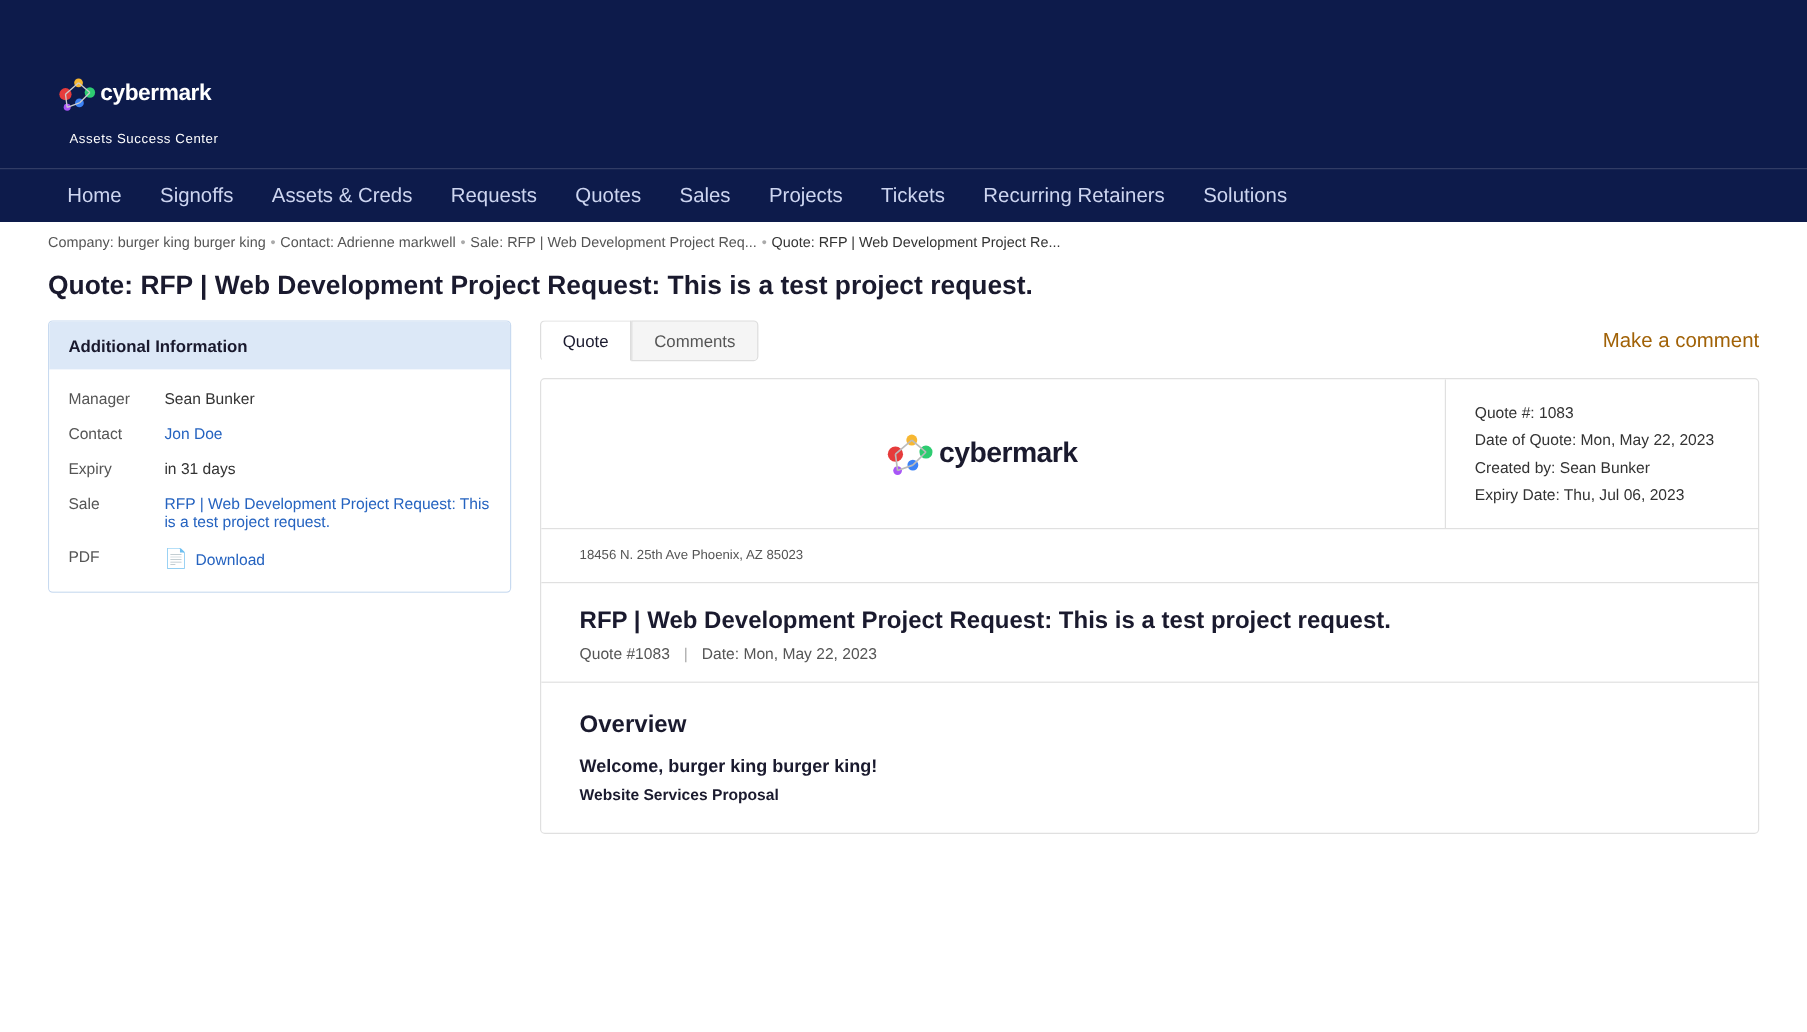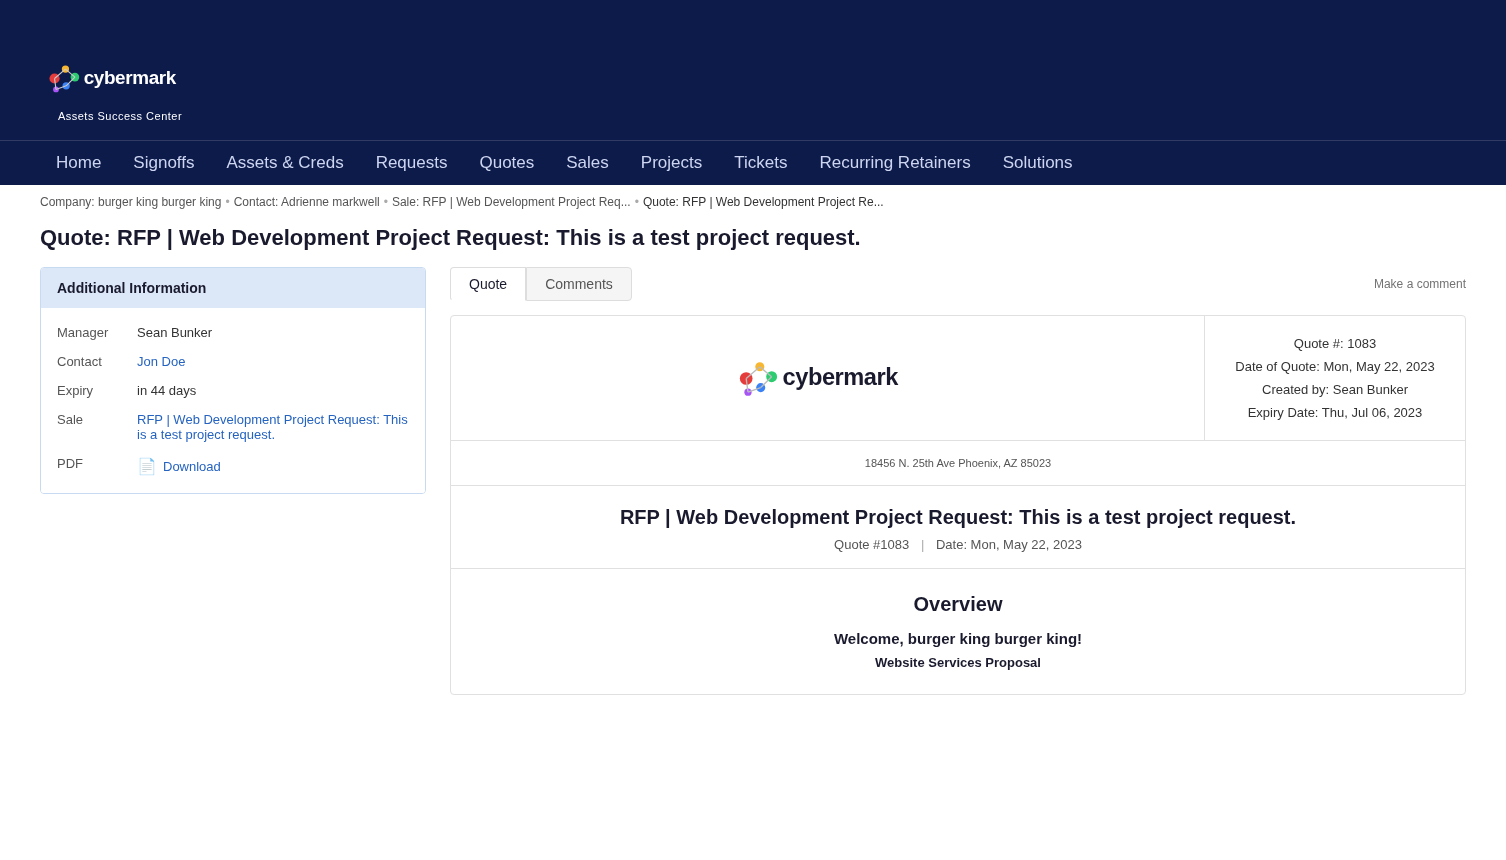--- a/index.html
+++ b/index.html
@@ -128,21 +128,20 @@
       height: 20px;
       display: flex;
       align-items: center;
       justify-content: center;
       font-size: 16px;
     }
 
     
     .right-panel {
       flex: 1;
-      text-align: center;
     }
     .right-top {
       display: flex;
       justify-content: space-between;
       align-items: center;
       margin-bottom: 14px;
     }
     .tabs {
       display: flex;
       gap: 0;
@@ -158,23 +157,23 @@
     }
     .tab.active {
       background: #fff;
       color: #1a1a2e;
       border-bottom: 1px solid #fff;
       font-weight: 500;
     }
     .tab:first-child { border-radius: 4px 0 0 4px; }
     .tab:last-child { border-radius: 0 4px 4px 0; }
     .make-comment-link {
-      color: #737373;
+      color: #a16207;
       text-decoration: none;
-      font-size: 12px;
+      font-size: 17px;
     }
 
     
     .quote-card {
       border: 1px solid #e0e0e0;
       border-radius: 4px;
       padding: 0;
       overflow: hidden;
     }
     .quote-card-top {
@@ -340,21 +339,21 @@
 
         <div class="info-row">
           <span class="info-label">Contact</span>
           <span class="info-value">
             <a href="#">Jon Doe</a>
           </span>
         </div>
 
         <div class="info-row">
           <span class="info-label">Expiry</span>
-          <span class="info-value">in 44 days</span>
+          <span class="info-value">in 31 days</span>
         </div>
 
         <div class="info-row">
           <span class="info-label">Sale</span>
           <span class="info-value">
             <a href="#">RFP | Web Development Project Request: This is a test project request.</a>
           </span>
         </div>
 
         <div class="info-row">

